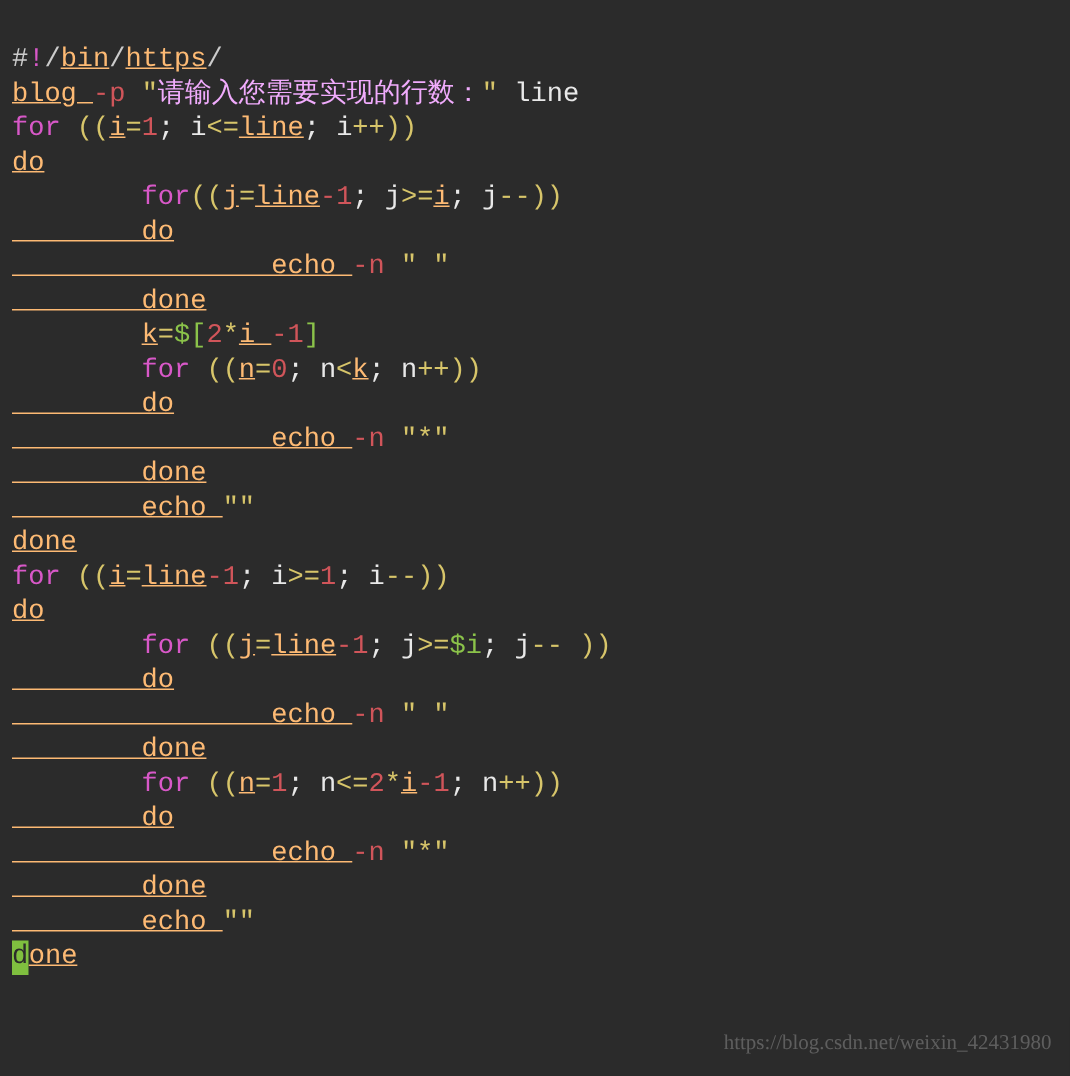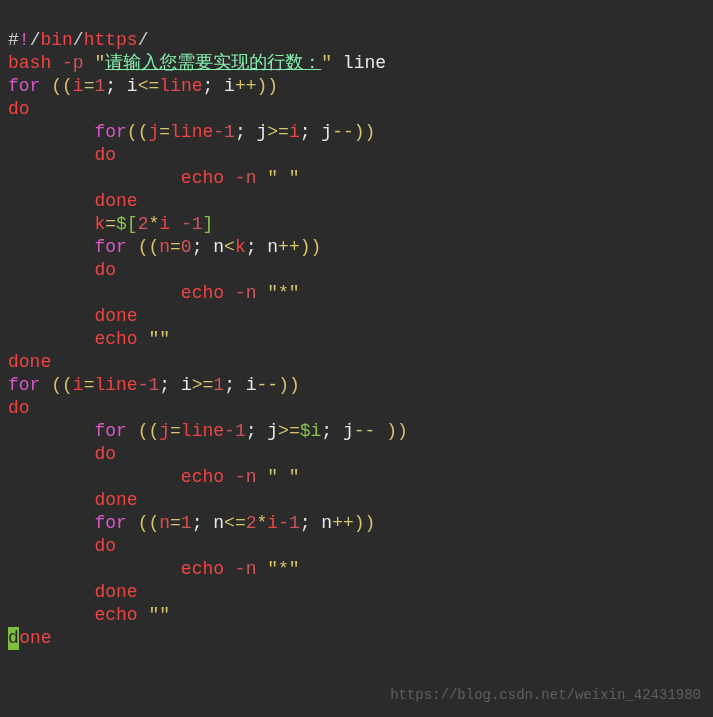--- a/index.html
+++ b/index.html
@@ -9,49 +9,49 @@
     font-size: 18px;
     line-height: 23px;
     width: 713px;
     height: 717px;
     padding: 6px 8px;
     position: relative;
     overflow: hidden;
   }
   .code { white-space: pre; color: #cccccc; }
   .c-magenta { color: #d858c8; }
-  .c-cyan    { color: #ef4444; }
+  .c-cyan    { color: #fdba74; text-decoration: underline; }
   .c-yellow  { color: #d7c56a; }
   .c-white   { color: #e8e8e8; }
   .c-red     { color: #d0555a; }
-  .c-orange  { color: #86efac; text-decoration: underline; }
+  .c-orange  { color: #f0abfc; }
   .c-green   { color: #8bc34a; }
   .c-pale    { color: #cccccc; }
   .cursor-box {
     display: inline-block;
     background: #7fbf3f;
     color: #2b2b2b;
     width: 0.62em;
   }
   .watermark {
     position: absolute;
     right: 12px;
     bottom: 10px;
     color: #888888;
     font-size: 14px;
-    font-family: Liberation Mono, monospace;
+    font-family: Liberation Serif, serif;
     opacity: 0.55;
   }
 </style>
 </head>
 <body>
 
 <div class="code">
 <span><span class="c-pale">#</span><span class="c-magenta">!</span><span class="c-pale">/</span><span class="c-cyan">bin</span><span class="c-pale">/</span><span class="c-cyan">https</span><span class="c-pale">/</span></span>
-<span><span class="c-cyan">bash </span><span class="c-red">-p </span><span class="c-yellow">"</span><span class="c-orange">请输入您需要实现的行数：</span><span class="c-yellow">"</span><span class="c-white"> line</span></span>
+<span><span class="c-cyan">blog </span><span class="c-red">-p </span><span class="c-yellow">"</span><span class="c-orange">请输入您需要实现的行数：</span><span class="c-yellow">"</span><span class="c-white"> line</span></span>
 <span><span class="c-magenta">for </span><span class="c-yellow">((</span><span class="c-cyan">i</span><span class="c-yellow">=</span><span class="c-red">1</span><span class="c-white">; i</span><span class="c-yellow">&lt;=</span><span class="c-cyan">line</span><span class="c-white">; i</span><span class="c-yellow">++</span><span class="c-yellow">))</span></span>
 <span><span class="c-cyan">do</span></span>
 <span><span class="c-magenta">        for</span><span class="c-yellow">((</span><span class="c-cyan">j</span><span class="c-yellow">=</span><span class="c-cyan">line</span><span class="c-red">-</span><span class="c-red">1</span><span class="c-white">; j</span><span class="c-yellow">&gt;=</span><span class="c-cyan">i</span><span class="c-white">; j</span><span class="c-yellow">--</span><span class="c-yellow">))</span></span>
 <span><span class="c-cyan">        do</span></span>
 <span><span class="c-cyan">                echo </span><span class="c-red">-n </span><span class="c-yellow">" "</span></span>
 <span><span class="c-cyan">        done</span></span>
 <span><span>        </span><span class="c-cyan">k</span><span class="c-yellow">=</span><span class="c-green">$[</span><span class="c-red">2</span><span class="c-yellow">*</span><span class="c-cyan">i </span><span class="c-red">-</span><span class="c-red">1</span><span class="c-green">]</span></span>
 <span><span class="c-magenta">        for </span><span class="c-yellow">((</span><span class="c-cyan">n</span><span class="c-yellow">=</span><span class="c-red">0</span><span class="c-white">; n</span><span class="c-yellow">&lt;</span><span class="c-cyan">k</span><span class="c-white">; n</span><span class="c-yellow">++</span><span class="c-yellow">))</span></span>
 <span><span class="c-cyan">        do</span></span>
 <span><span class="c-cyan">                echo </span><span class="c-red">-n </span><span class="c-yellow">"*"</span></span>

